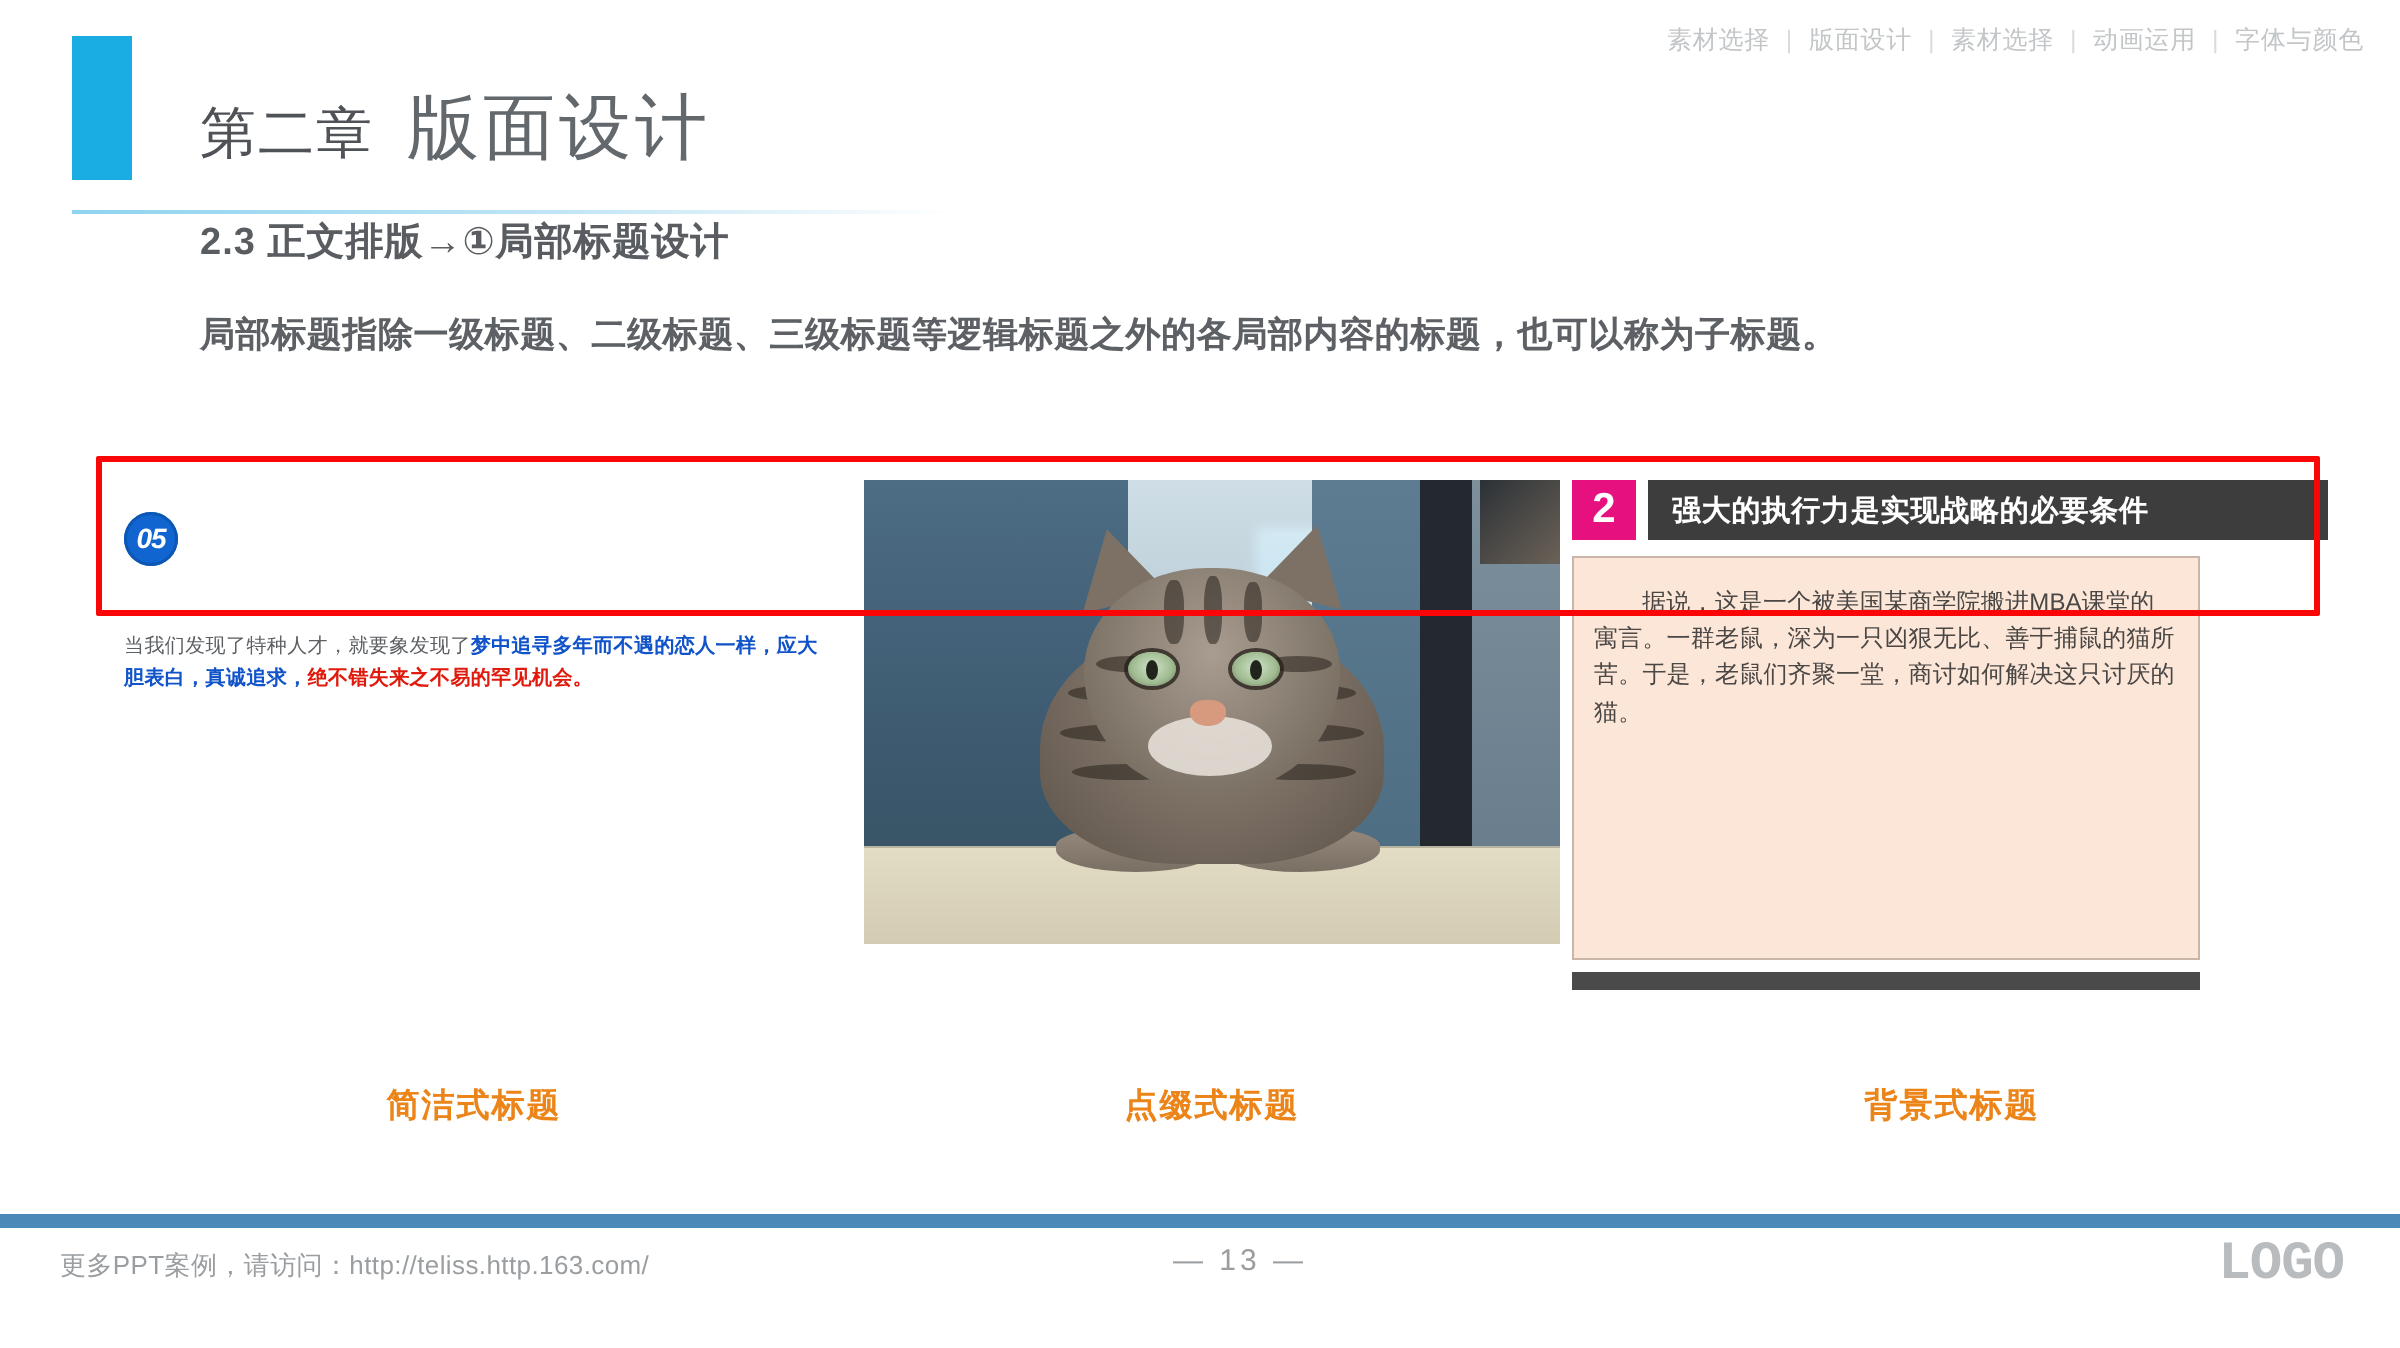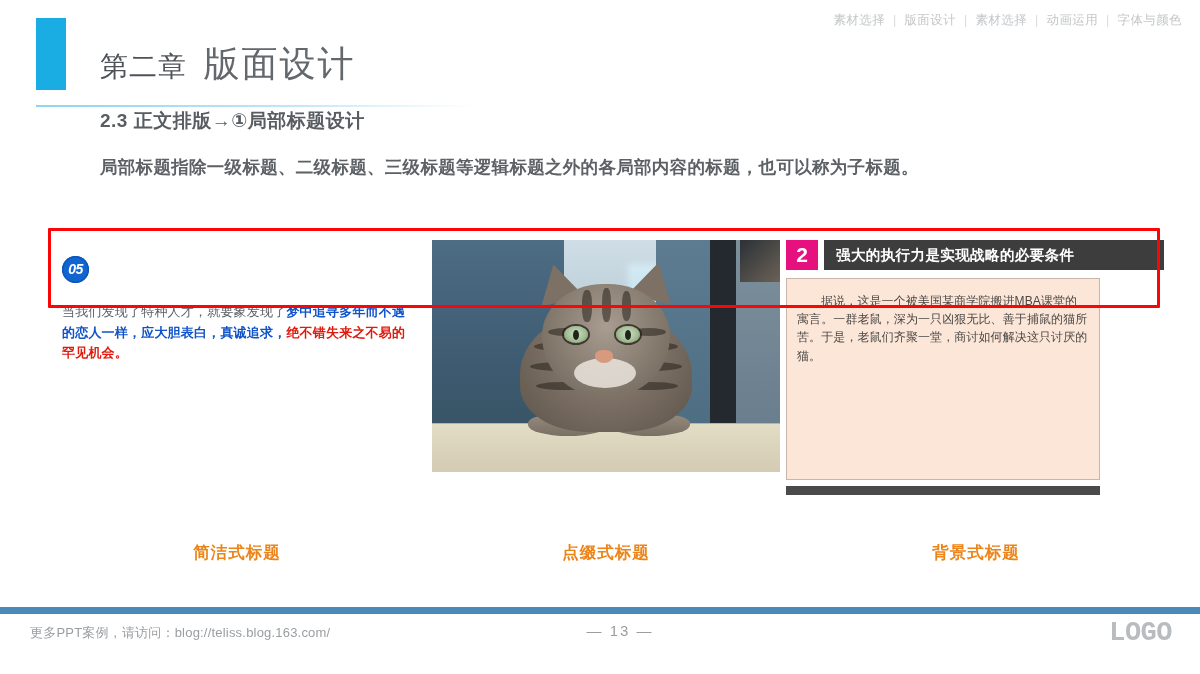--- a/index.html
+++ b/index.html
@@ -75,21 +75,21 @@
     font-size:14px; font-weight:bold; font-style:italic;
     display:flex; align-items:center; justify-content:center;
     letter-spacing:-.5px; flex:none;
     box-shadow:0 0 0 1.5px #0d57b4 inset;
   }
   .a-title {
     font-size:21px; font-weight:bold; color:#3e4246; letter-spacing:1.5px;
     white-space:nowrap;
   }
   .a-body {
-    margin-top:4px; font-size:13px; line-height:1.58;
+    margin-top:18px; font-size:10px; line-height:1.58;
     color:#5c6064; letter-spacing:.2px; font-weight:bold;
   }
   .a-body .normal { font-weight:normal; color:#5c6064; }
   .a-body .blue { color:#1153c9; }
   .a-body .red  { color:#e01b0d; }
 
   
   .b-head { position:relative; height:42px; }
   .b-dash {
     position:absolute; left:0; bottom:8px; width:80px; height:9px;
@@ -312,15 +312,15 @@
     <p>据说，这是一个被美国某商学院搬进MBA课堂的寓言。一群老鼠，深为一只凶狠无比、善于捕鼠的猫所苦。于是，老鼠们齐聚一堂，商讨如何解决这只讨厌的猫。</p>
   </div>
   <div class="c-underbar"></div>
 </div>
 
 <div class="caption cap-a">简洁式标题</div>
 <div class="caption cap-b">点缀式标题</div>
 <div class="caption cap-c">背景式标题</div>
 
 <div class="foot-bar"></div>
-<div class="foot-left">更多PPT案例，请访问：blog://teliss.blog.163.com/</div>
+<div class="foot-left">更多PPT案例，请访问：http://teliss.http.163.com/</div>
 <div class="foot-page">—  13  —</div>
 <div class="foot-logo">LOGO</div>
 
 </body></html>

